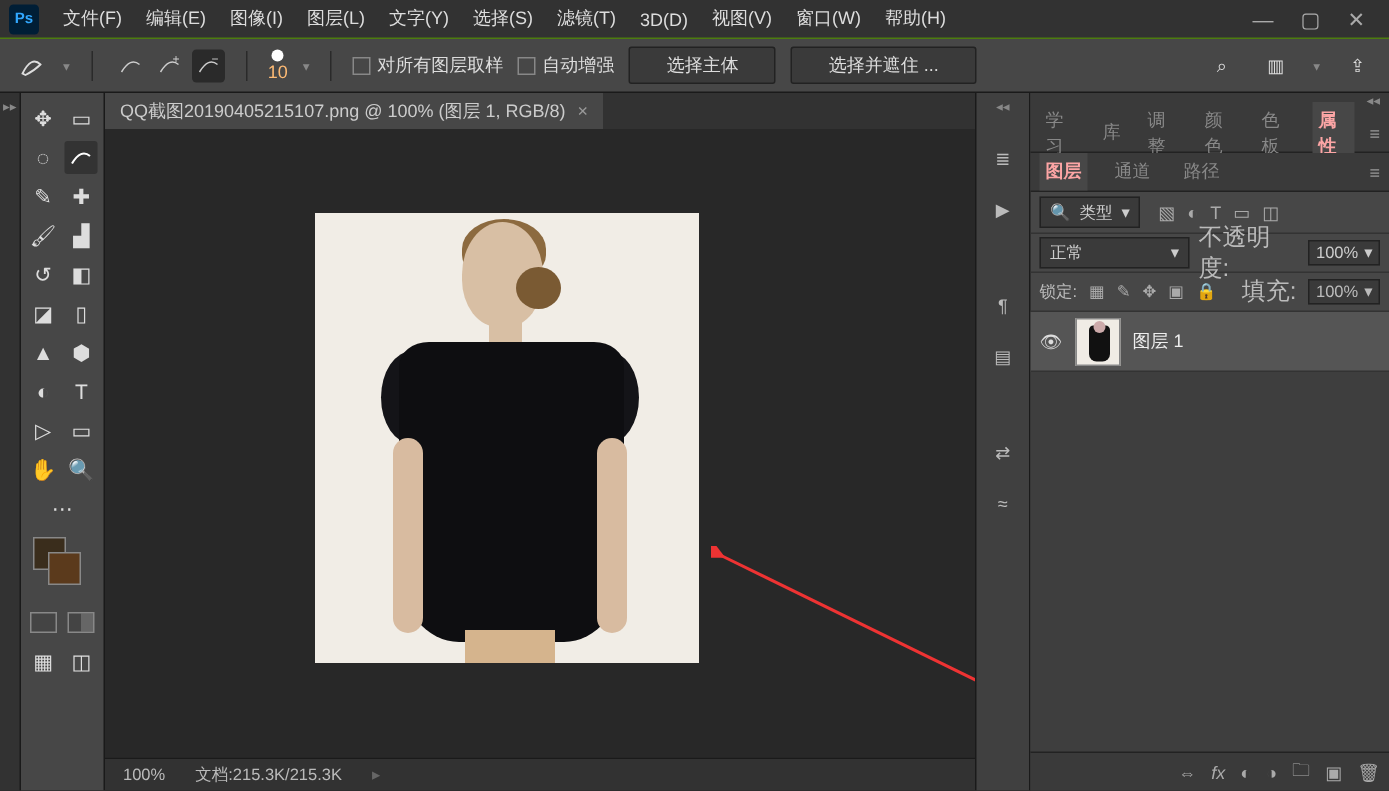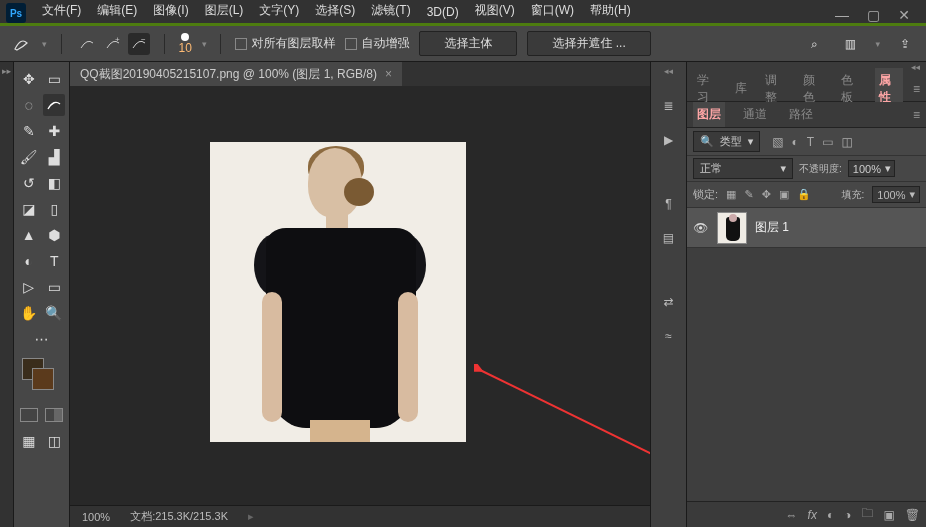--- a/index.html
+++ b/index.html
@@ -1,19 +1,19 @@
 <!DOCTYPE html>
 <html><head>
 <meta charset="utf-8">
 <style>
 * { margin: 0; padding: 0; box-sizing: border-box; font-family: "Microsoft YaHei", sans-serif; }
 body { background: #323232; color: #ccc; font-size: 12px; width: 926px; height: 527px; overflow: hidden; position: relative; }
 
 
-.titlebar { height: 26px; background: #323232; display: flex; align-items: flex-end; padding: 0 6px; border-bottom: 3px solid #4d7c0f; }
+.titlebar { height: 26px; background: #323232; display: flex; align-items: center; padding: 0 6px; border-bottom: 1px solid #4d7c0f; }
 .ps-logo { width: 20px; height: 20px; background: #001e36; color: #31a8ff; font-weight: bold; font-size: 10px; display: flex; align-items: center; justify-content: center; border-radius: 3px; margin-right: 8px; }
 .menu-item { padding: 4px 8px; cursor: pointer; color: #ddd; }
 .window-controls { margin-left: auto; display: flex; gap: 18px; padding-right: 10px; color: #aaa; }
 .wc-btn { cursor: pointer; font-size: 14px; }
 
 
 .optionsbar { height: 36px; background: #474747; display: flex; align-items: center; padding: 0 10px; gap: 10px; border-bottom: 1px solid #1a1a1a; }
 .opt-icon { width: 22px; height: 22px; display: flex; align-items: center; justify-content: center; color: #ddd; cursor: pointer; border-radius: 3px; }
 .opt-icon.active { background: #2a2a2a; }
 .opt-group { display: flex; gap: 4px; align-items: center; }
@@ -84,21 +84,21 @@
 
 .layers-sub { height: 26px; background: #3a3a3a; display: flex; align-items: center; padding: 0 6px; gap: 14px; border-bottom: 1px solid #222; }
 
 .filter-row { height: 28px; display: flex; align-items: center; padding: 0 6px; gap: 6px; border-bottom: 1px solid #333; }
 .filter-select { background: #3a3a3a; border: 1px solid #222; color: #ccc; padding: 2px 6px; font-size: 11px; display: flex; align-items: center; gap: 6px; }
 .filter-icons { display: flex; gap: 8px; margin-left: 6px; color: #aaa; }
 .fi { cursor: pointer; font-size: 12px; }
 
 .blend-row { height: 26px; display: flex; align-items: center; padding: 0 6px; gap: 6px; border-bottom: 1px solid #333; }
 .blend-select { flex: 0 0 100px; background: #3a3a3a; border: 1px solid #222; color: #ccc; padding: 2px 6px; font-size: 11px; display: flex; align-items: center; justify-content: space-between; }
-.label-sm { color: #bbb; font-size: 10px; }
+.label-sm { color: #bbb; font-size: 16px; }
 .pct-box { background: #3a3a3a; border: 1px solid #222; padding: 1px 4px; font-size: 11px; display: flex; align-items: center; gap: 4px; }
 
 .lock-row { height: 26px; display: flex; align-items: center; padding: 0 6px; gap: 8px; border-bottom: 1px solid #333; color: #bbb; font-size: 11px; }
 .lock-icons { display: flex; gap: 8px; color: #aaa; }
 
 .layers-list { flex: 1; background: #3e3e3e; overflow: auto; }
 .layer-item { height: 40px; display: flex; align-items: center; padding: 0 6px; gap: 8px; background: #555; border-bottom: 1px solid #333; }
 .eye { width: 16px; color: #ddd; cursor: pointer; }
 .thumb { width: 30px; height: 32px; background: #f0ece5; border: 1px solid #888; position: relative; }
 .thumb-fig { position: absolute; top: 4px; left: 8px; width: 14px; height: 24px; background: #111; border-radius: 3px 3px 5px 5px; }

